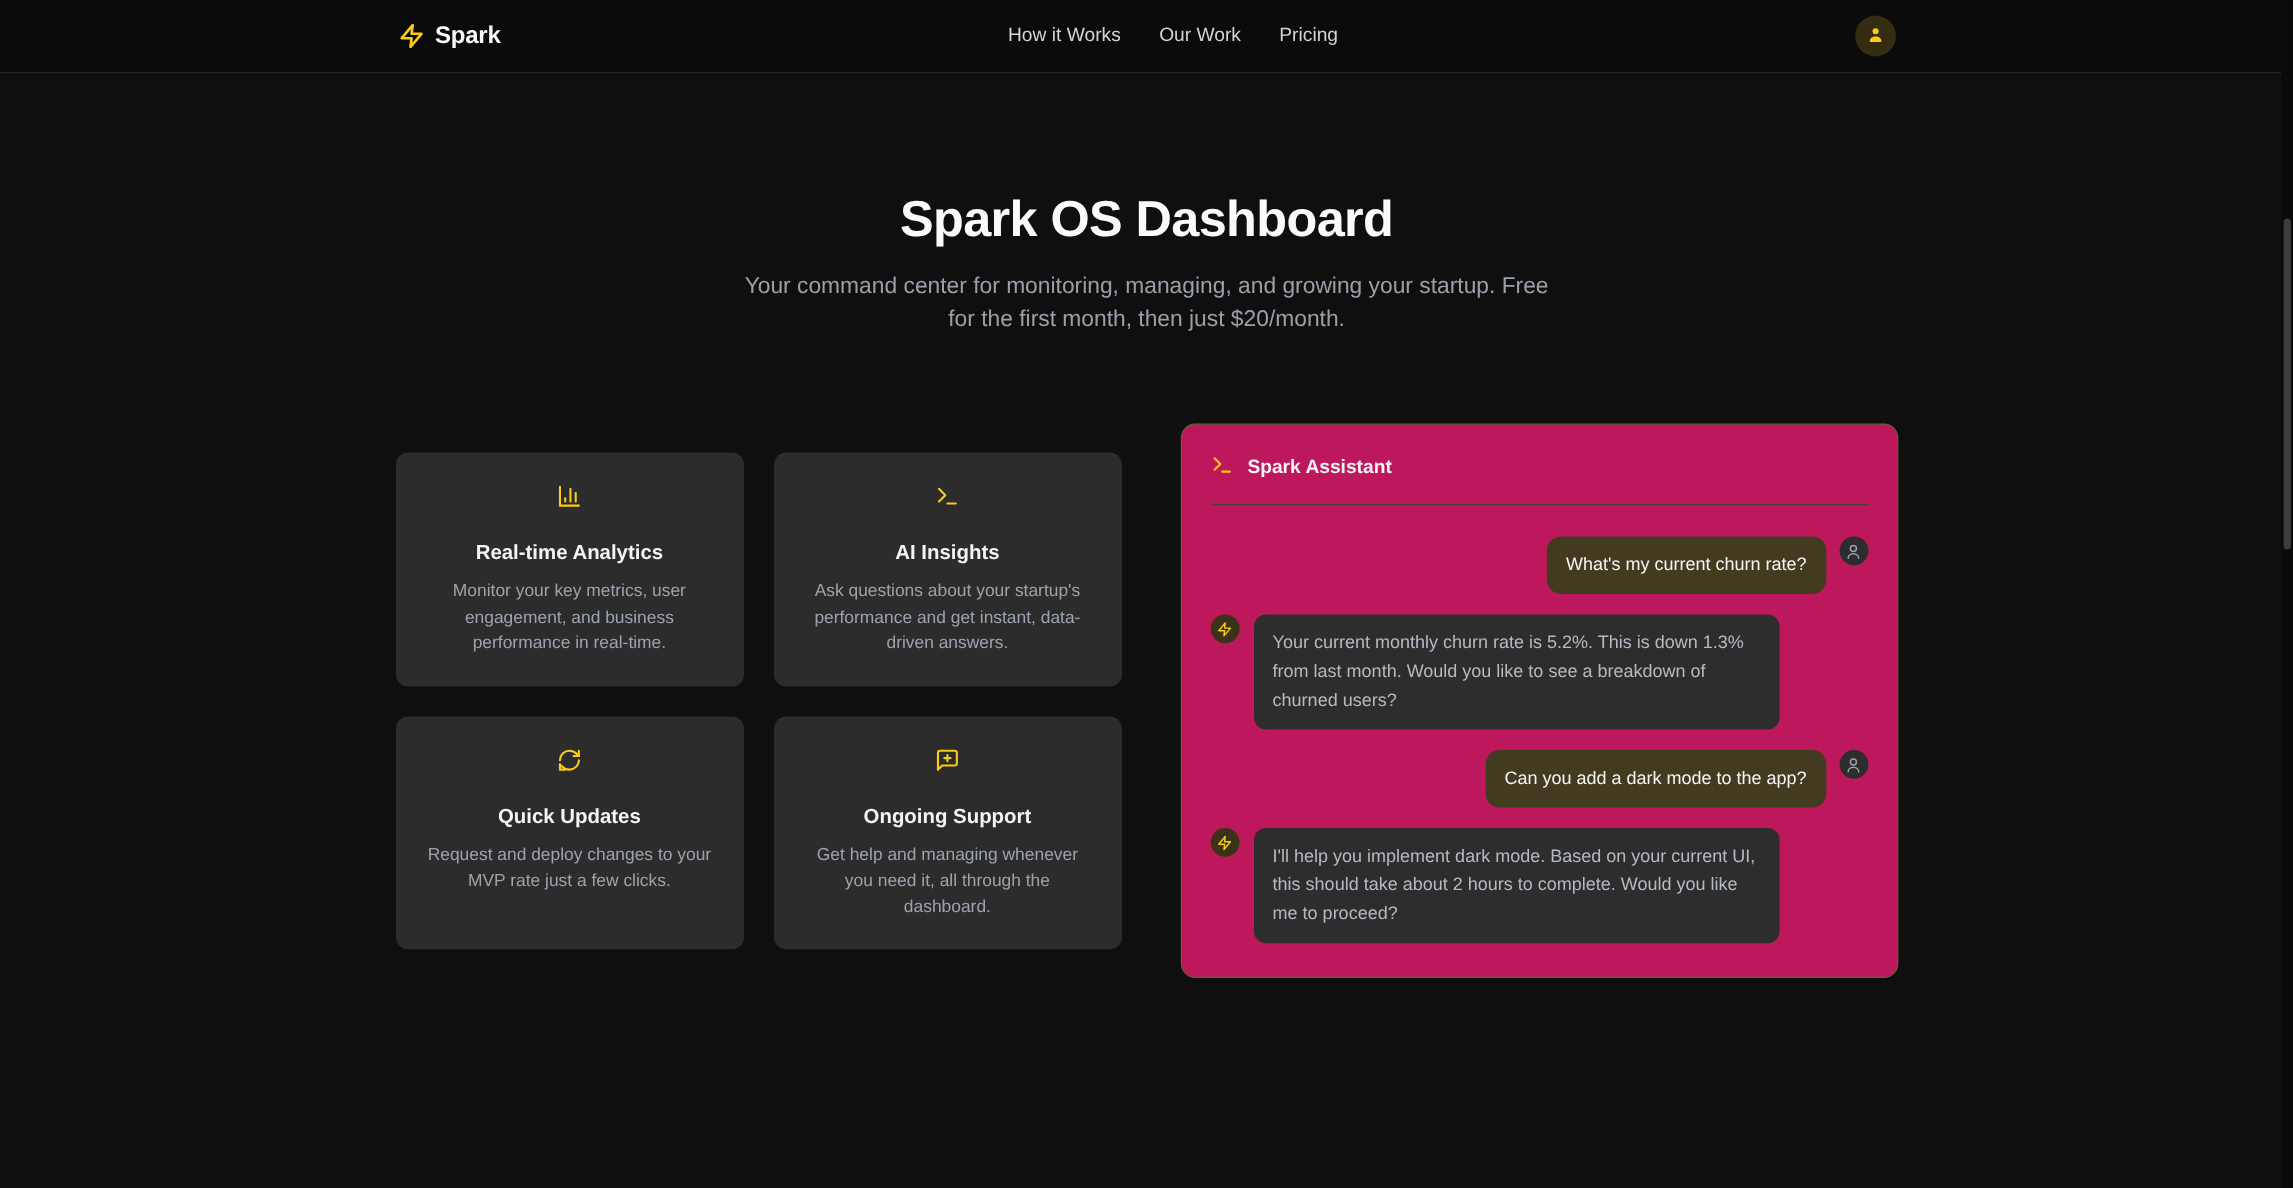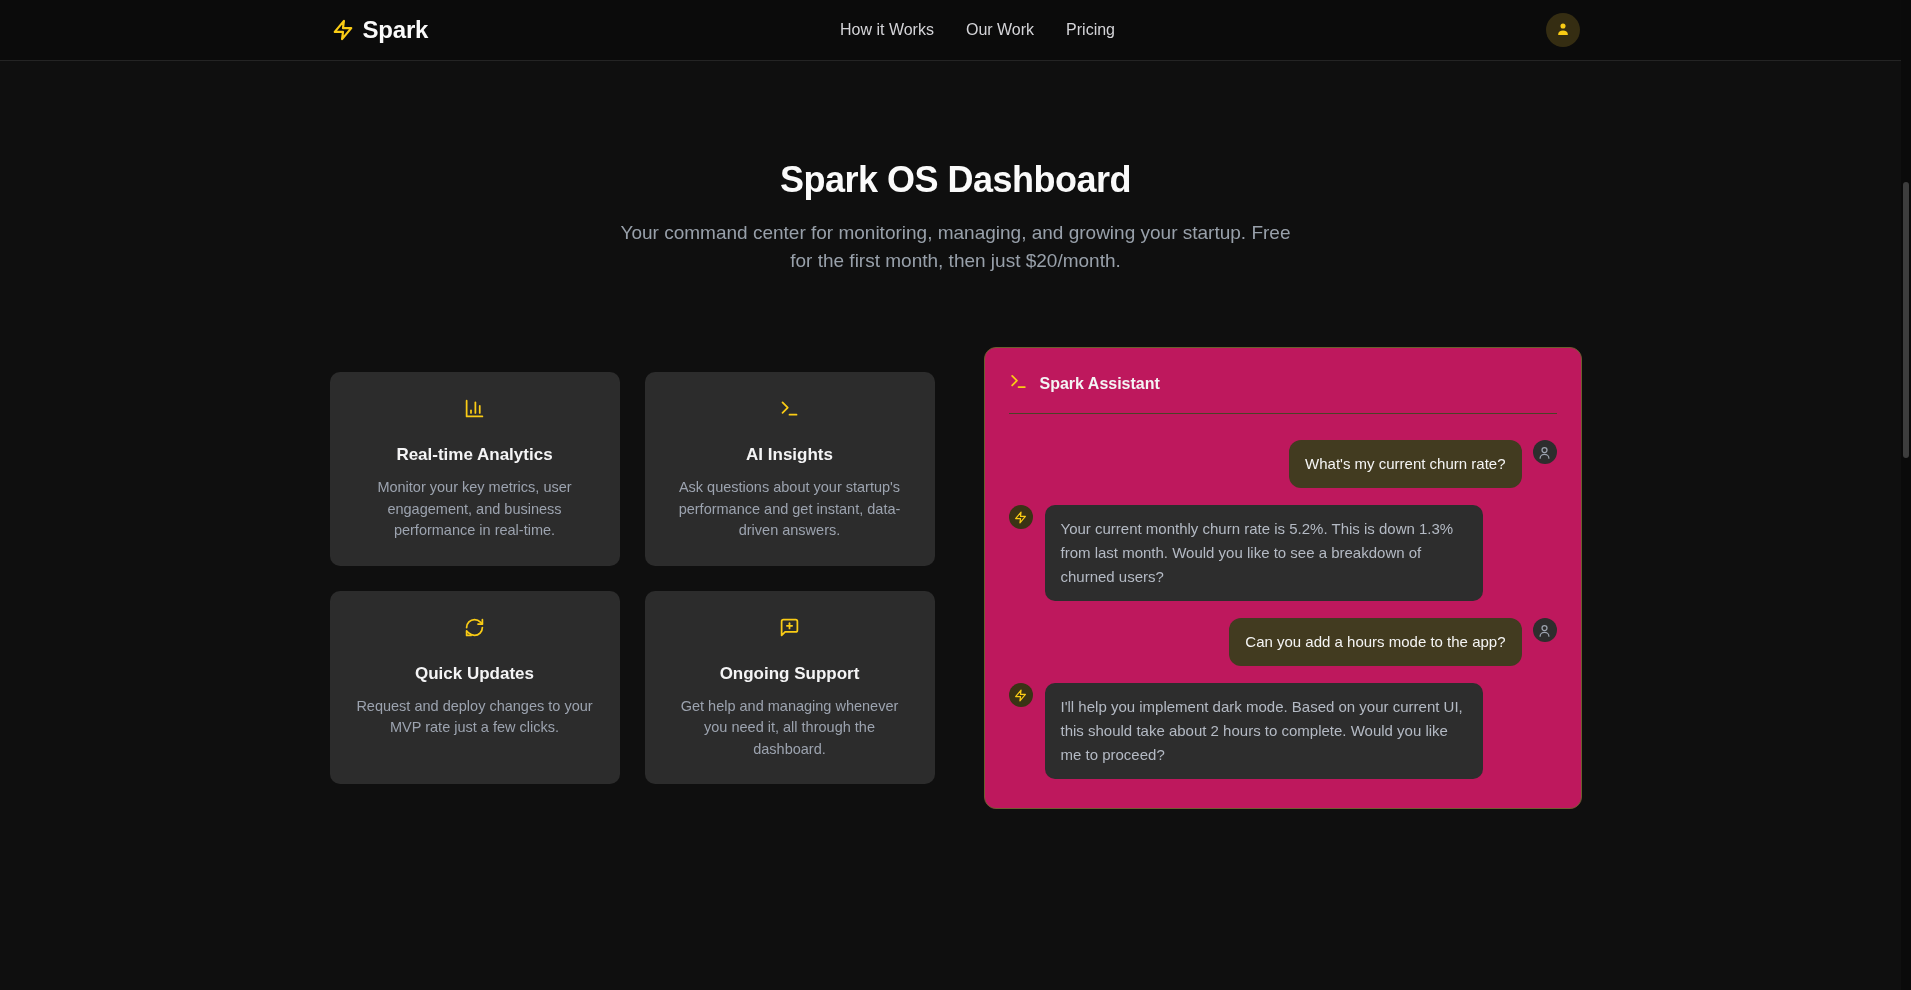--- a/index.html
+++ b/index.html
@@ -28,21 +28,21 @@
   }
   .brand {
     flex:1;
     display:flex;
     align-items:center;
     gap:9px;
     cursor:pointer;
   }
   .brand svg { display:block; }
   .brand-name {
-    font-size:24px;
+    font-size:20px;
     font-weight:700;
     color:#fafafa;
     letter-spacing:-0.2px;
   }
   .nav-links {
     display:flex;
     gap:32px;
     position:relative;
     left:22px;
   }
@@ -64,21 +64,21 @@
     border:none;
     display:flex;
     align-items:center;
     justify-content:center;
     cursor:pointer;
   }
 
   
   .hero { text-align:center; padding-top:98px; }
   .hero h1 {
-    font-size:36px;
+    font-size:42px;
     font-weight:700;
     letter-spacing:-0.5px;
     color:#fafafa;
   }
   .hero-sub {
     margin:18px auto 4px;
     max-width:690px;
     font-size:19px;
     line-height:28px;
     color:#98a0aa;
@@ -313,21 +313,21 @@
       <div class="msg-row assistant">
         <span class="avatar bot-av">
           <svg width="13" height="13" viewBox="0 0 24 24" fill="none" stroke="currentColor" stroke-width="2.2" stroke-linecap="round" stroke-linejoin="round">
             <polygon points="13 2 3 14 12 14 11 22 21 10 12 10 13 2"></polygon>
           </svg>
         </span>
         <div class="bubble bot-b">Your current monthly churn rate is 5.2%. This is down 1.3% from last month. Would you like to see a breakdown of churned users?</div>
       </div>
 
       <div class="msg-row user">
-        <div class="bubble user-b">Can you add a hours mode to the app?</div>
+        <div class="bubble user-b">Can you add a dark mode to the app?</div>
         <span class="avatar user-av">
           <svg width="15" height="15" viewBox="0 0 24 24" fill="none" stroke="currentColor" stroke-width="2" stroke-linecap="round" stroke-linejoin="round">
             <circle cx="12" cy="8" r="4"></circle>
               <path d="M5 21c0-3.3 3.1-6 7-6s7 2.7 7 6"></path>
           </svg>
         </span>
       </div>
 
       <div class="msg-row assistant">
         <span class="avatar bot-av">

